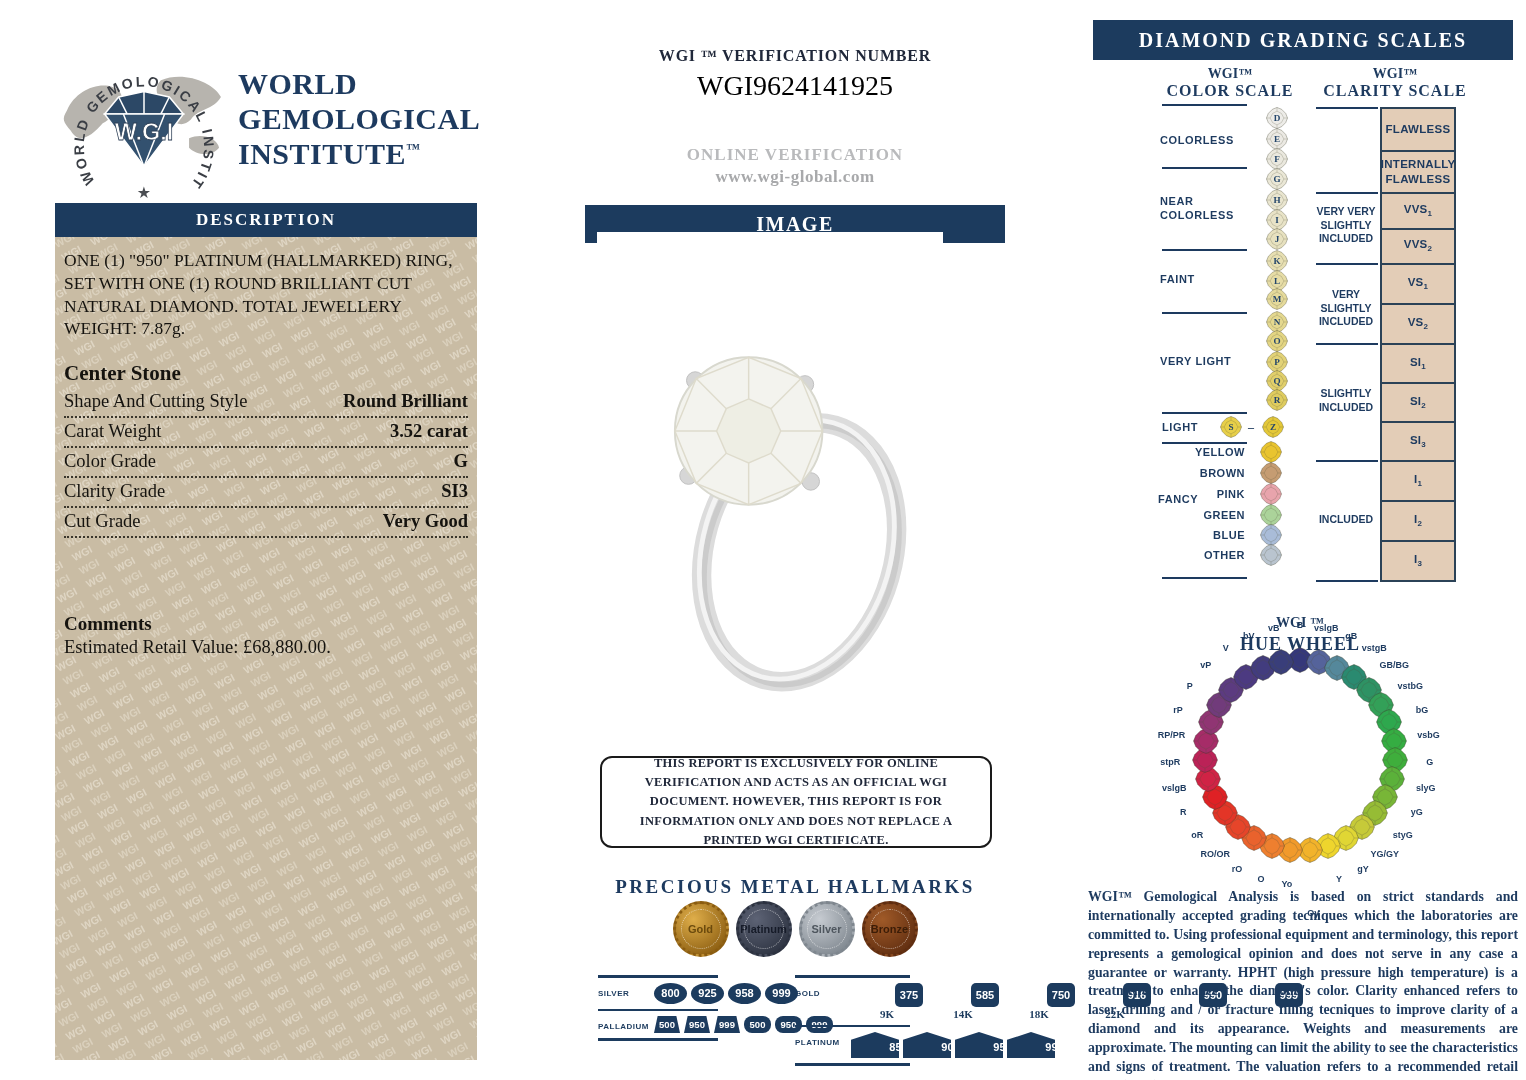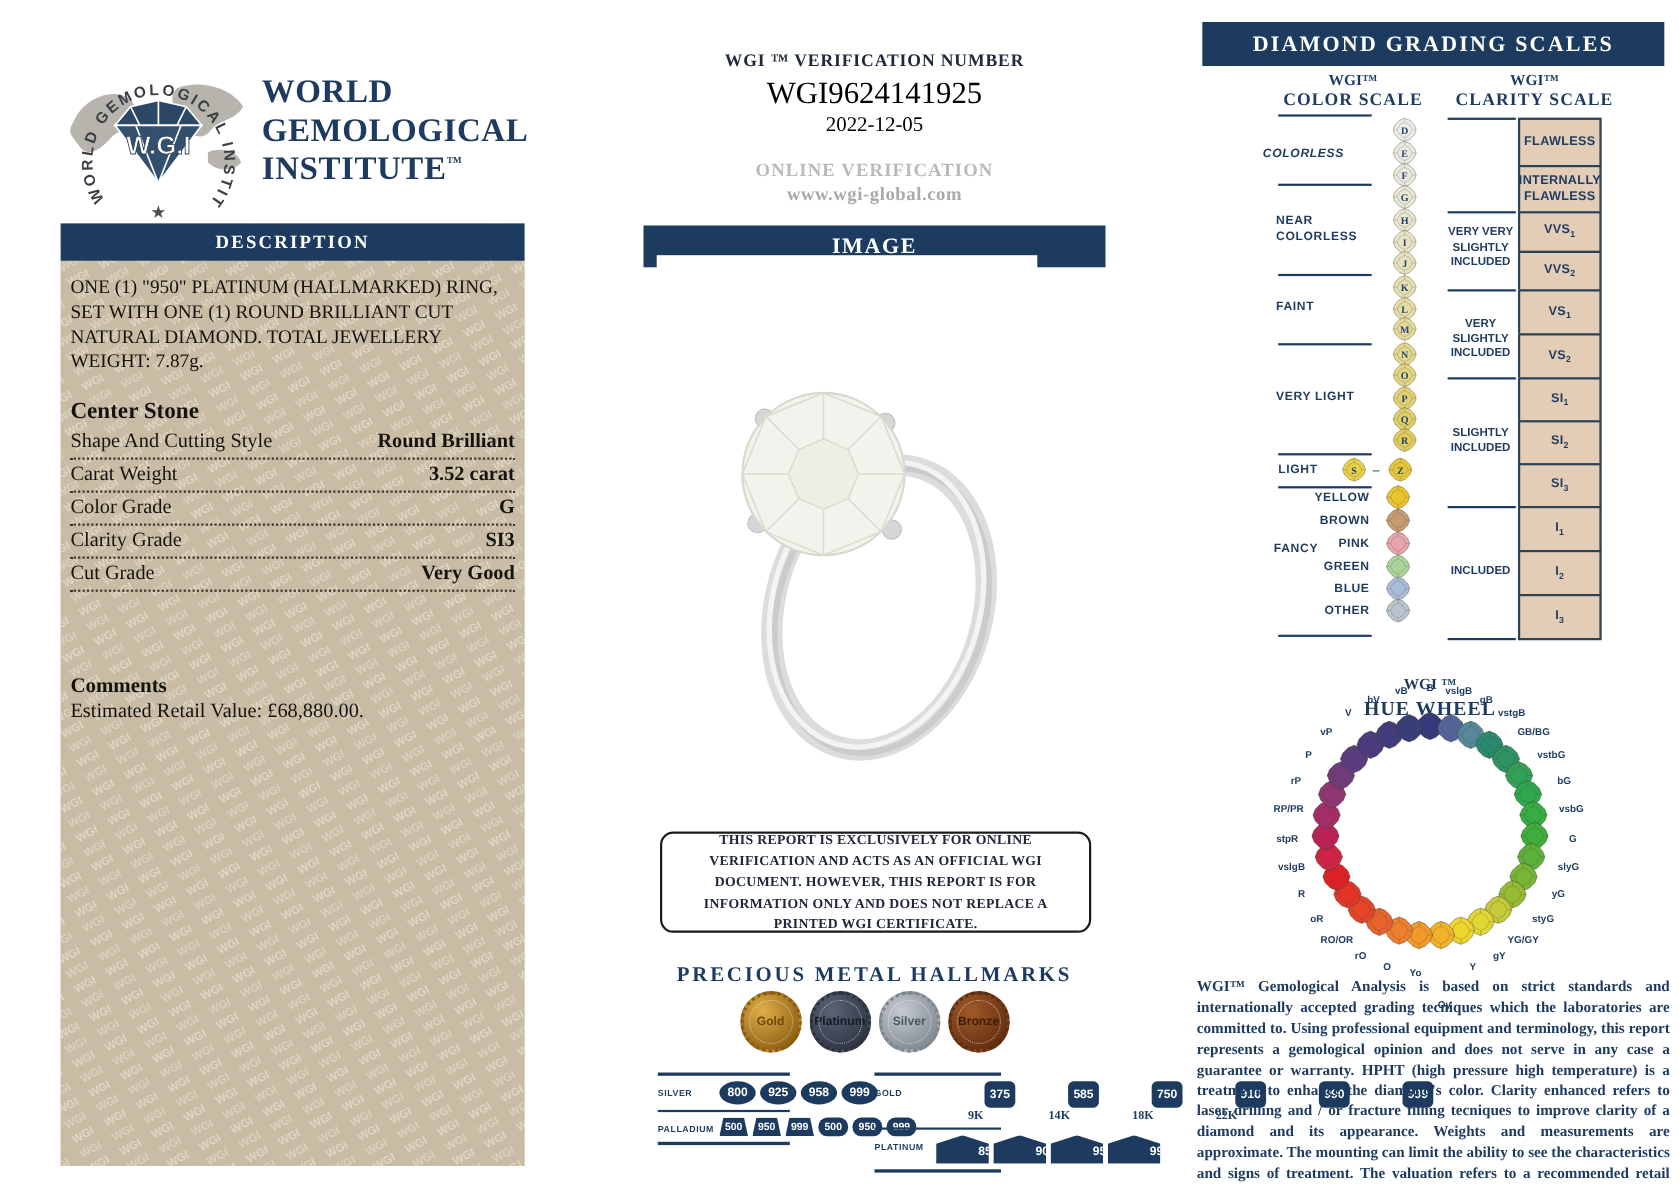--- a/index.html
+++ b/index.html
@@ -252,21 +252,20 @@
         </div>
     </div>
     <div class="comments">
       <div class="c-title">Comments</div>
       <div class="c-text">Estimated Retail Value: £68,880.00.</div>
     </div>
   </div>
 
   <div class="abs cert-label">WGI ™ VERIFICATION NUMBER</div>
   <div class="abs cert-number">WGI9624141925</div>
-  <div class="abs cert-date">2022-12-05</div>
   <div class="abs verify-label">ONLINE VERIFICATION</div>
   <div class="abs verify-url">www.wgi-global.com</div>
 
   <div class="abs image-bar">
     <span>IMAGE</span>
   </div>
   <div class="abs image-box">
     <svg width="330" height="495" viewBox="0 0 340 510">
       <g transform="rotate(16 200 330)">
         <ellipse cx="200" cy="330" rx="97" ry="136" fill="none" stroke="#dcdcdc" stroke-width="20"></ellipse>
@@ -426,21 +425,21 @@
       <div class="t2">CLARITY SCALE</div>
     </div>
     <div>
         <div class="divider" style="left: 74px; top: 104px; width: 85px;"></div>
         <div class="divider" style="left: 74px; top: 167px; width: 85px;"></div>
         <div class="divider" style="left: 74px; top: 249px; width: 85px;"></div>
         <div class="divider" style="left: 74px; top: 312px; width: 85px;"></div>
         <div class="divider" style="left: 74px; top: 412px; width: 85px;"></div>
         <div class="divider" style="left: 74px; top: 442px; width: 85px;"></div>
         <div class="divider" style="left: 74px; top: 577px; width: 85px;"></div>
-        <div class="cat-label" style="left: 60px; width: 92px; top: 133px; font-style: italic;">COLORLESS</div>
+        <div class="cat-label" style="left: 72px; width: 92px; top: 133px;">COLORLESS</div>
         <div class="stone" style="left: 178px; top: 107px;"><svg width="22" height="22" viewBox="0 0 24 24">
             <polygon points="12,0.5 17,2.5 21.5,7 23.5,12 21.5,17 17,21.5 12,23.5 7,21.5 2.5,17 0.5,12 2.5,7 7,2.5" fill="#edece8" stroke="rgba(60,60,40,0.45)" stroke-width="0.8"></polygon>
             <polygon points="12,4.5 16.8,7 19.5,12 16.8,17 12,19.5 7.2,17 4.5,12 7.2,7" fill="none" stroke="rgba(80,80,60,0.35)" stroke-width="0.7"></polygon>
             <line x1="12" y1="0.5" x2="12" y2="4.5" stroke="rgba(80,80,60,0.35)" stroke-width="0.7"></line>
             <line x1="0.5" y1="12" x2="4.5" y2="12" stroke="rgba(80,80,60,0.35)" stroke-width="0.7"></line>
             <line x1="23.5" y1="12" x2="19.5" y2="12" stroke="rgba(80,80,60,0.35)" stroke-width="0.7"></line>
             <line x1="12" y1="23.5" x2="12" y2="19.5" stroke="rgba(80,80,60,0.35)" stroke-width="0.7"></line>
             <text x="12" y="15.8" text-anchor="middle" font-size="10" font-weight="bold" fill="#24466b" font-family="Liberation Serif, serif">D</text>
           </svg></div>
         <div class="stone" style="left: 178px; top: 128px;"><svg width="22" height="22" viewBox="0 0 24 24">

